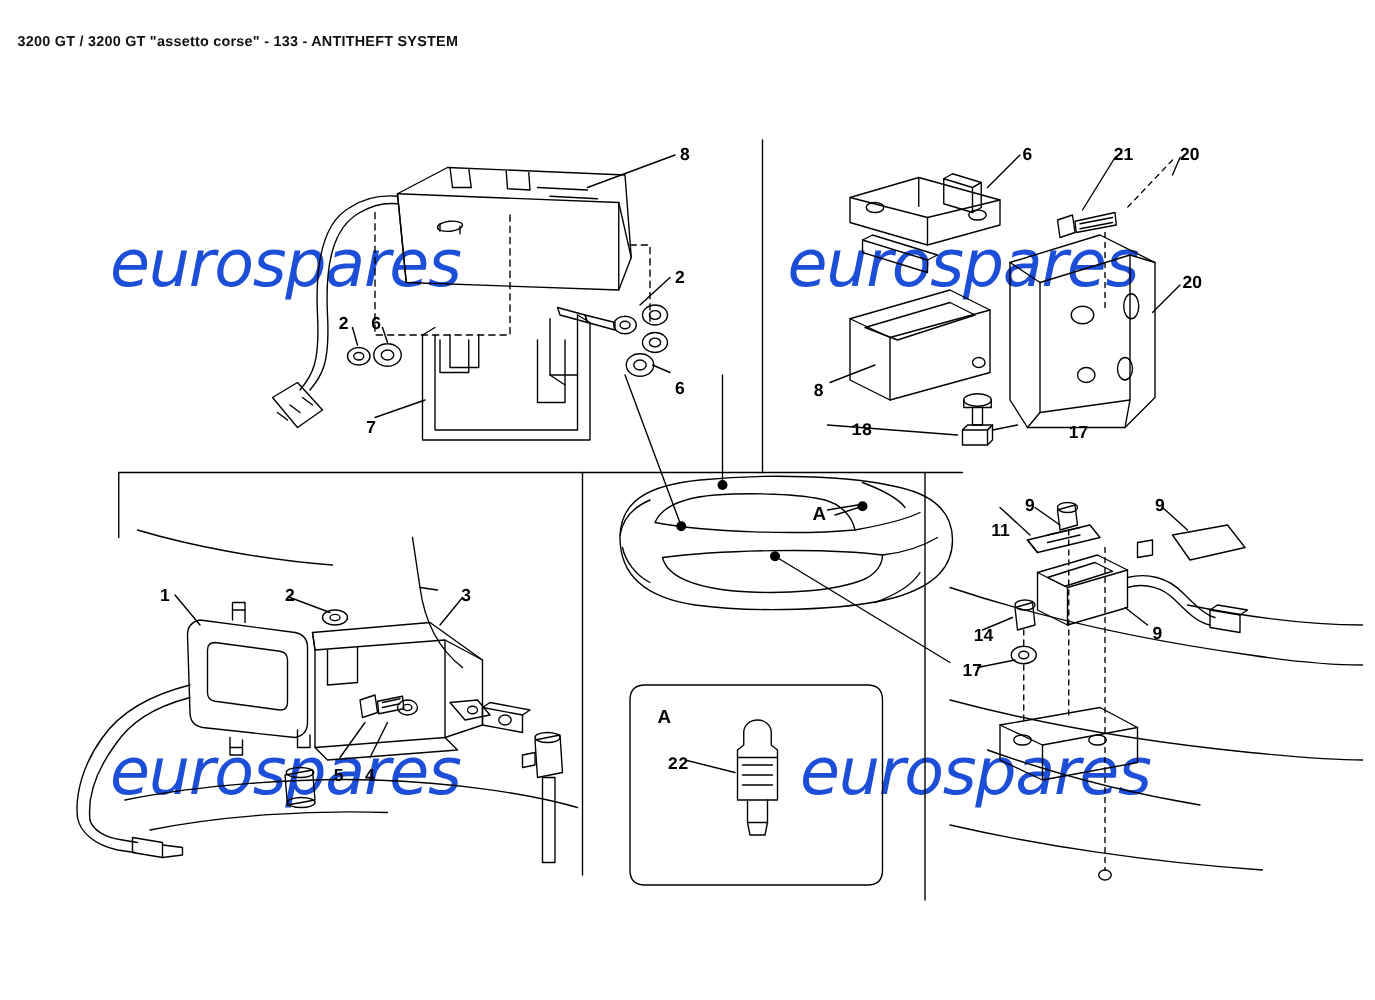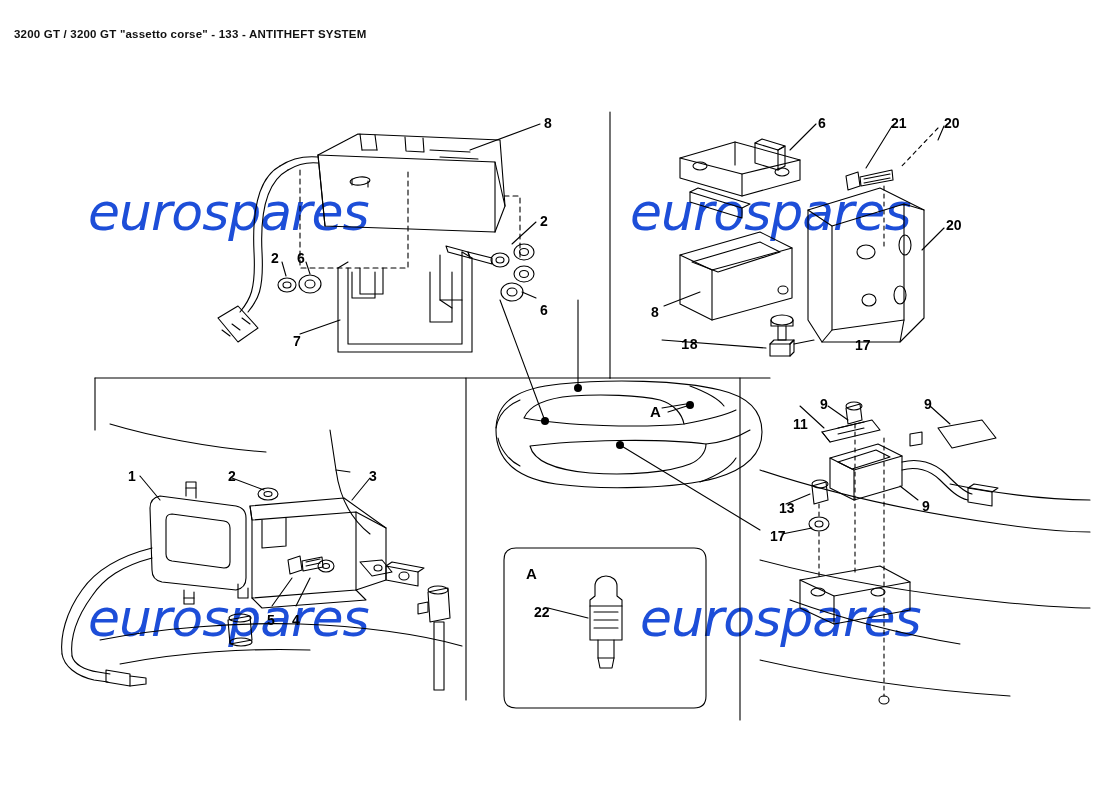--- a/index.html
+++ b/index.html
@@ -391,21 +391,21 @@
   <div class="lbl" style="left:293px; top:333px;">7</div>
   <div class="lbl" style="left:681px; top:337px;font-family:Liberation Mono, monospace;">18</div>
   <div class="lbl" style="left:855px; top:337px;">17</div>
   <div class="lbl big" style="left:650px; top:403px;">A</div>
   <div class="lbl" style="left:793px; top:416px;">11</div>
   <div class="lbl" style="left:820px; top:396px;">9</div>
   <div class="lbl" style="left:924px; top:396px;">9</div>
   <div class="lbl" style="left:128px; top:468px;">1</div>
   <div class="lbl" style="left:228px; top:468px;">2</div>
   <div class="lbl" style="left:369px; top:468px;">3</div>
-  <div class="lbl" style="left:779px; top:500px;">13</div>
+  <div class="lbl" style="left:779px; top:500px;">14</div>
   <div class="lbl" style="left:922px; top:498px;">9</div>
   <div class="lbl" style="left:770px; top:528px;">17</div>
   <div class="lbl big" style="left:526px; top:565px;">A</div>
   <div class="lbl" style="left:267px; top:612px;">5</div>
   <div class="lbl" style="left:292px; top:612px;">4</div>
-  <div class="lbl" style="left:534px; top:604px;">22</div>
+  <div class="lbl" style="left:534px; top:604px;font-family:Liberation Mono, monospace;">22</div>
 
 </div>
 
 </body></html>

